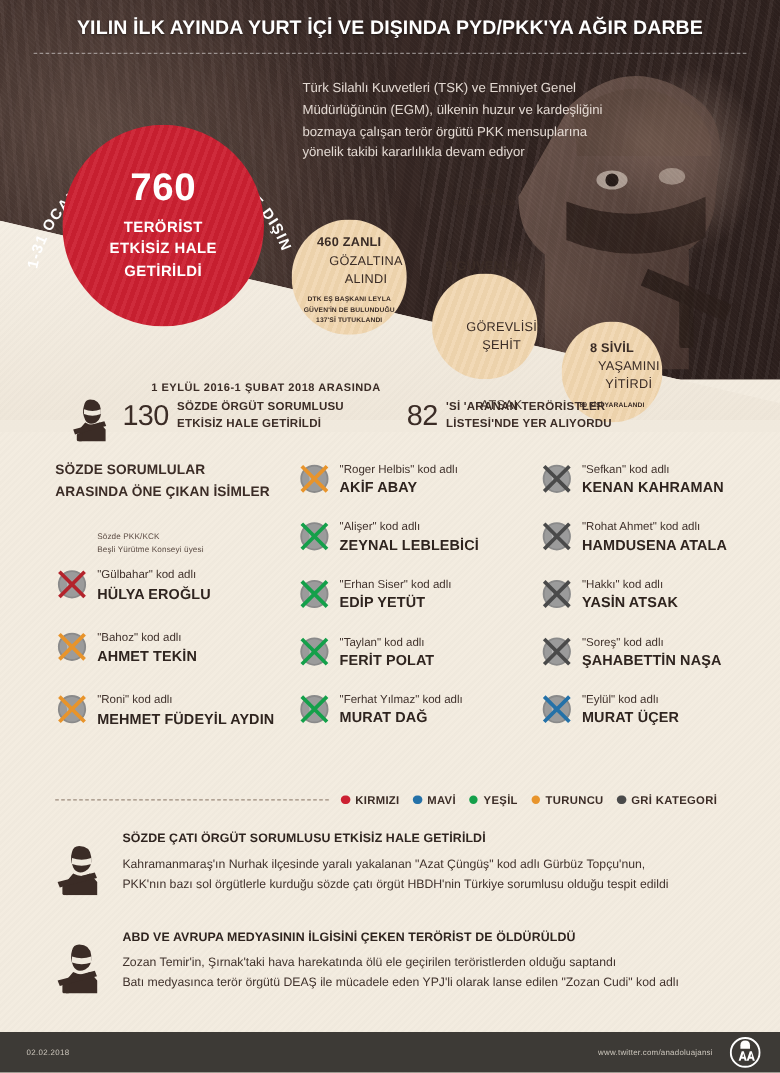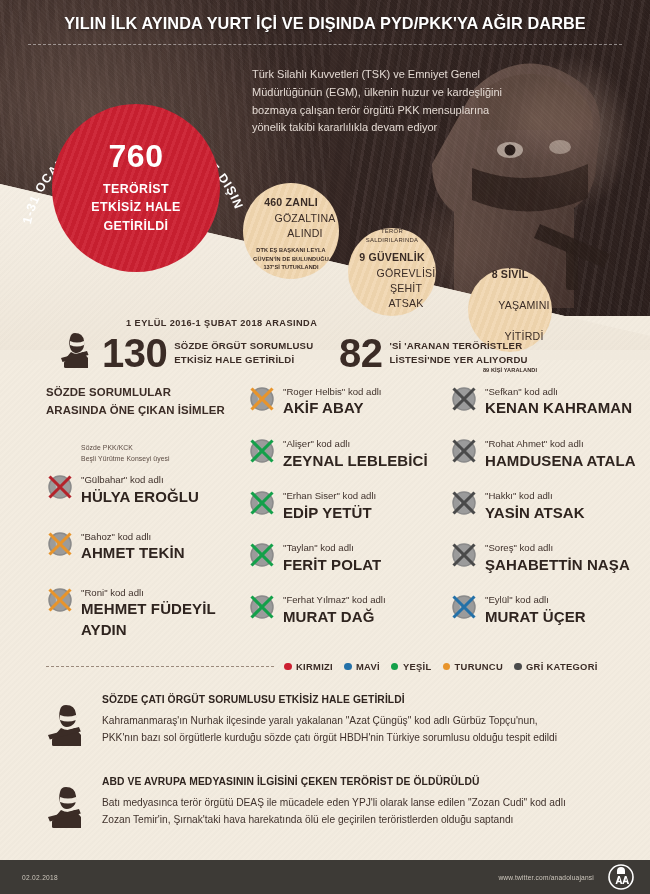--- a/index.html
+++ b/index.html
@@ -103,46 +103,46 @@
     color:#3a2c26; text-align:center;
     display:flex; flex-direction:column; align-items:center; justify-content:center;
     padding:6px;
   }
   .circ .hd { font-size:10.6px; font-weight:bold; line-height:1.45; letter-spacing:.2px;}
   .circ .hd2 { font-size:10.6px; line-height:1.45; letter-spacing:.2px;margin-left:28px;}
   .circ .tiny { font-size:5.6px; font-weight:bold; line-height:1.5; margin-top:5px; letter-spacing:.1px;}
   .circ .tinytop { font-size:5.9px; line-height:1.5; margin-bottom:5px; letter-spacing:.3px;}
 
   #c1 { left:243px; top:183px; width:96px; height:96px; }
-  #c2 { left:348px; top:228px; width:88px; height:88px; }
-  #c3 { left:468px; top:268px; width:84px; height:84px;gap:16px; }
+  #c2 { left:360px; top:228px; width:88px; height:88px;gap:35px; }
+  #c3 { left:468px; top:268px; width:84px; height:84px; }
 
   
   .statrow { position:absolute; left:58px; top:316px; width:580px; height:58px; }
   .stat-date { position:absolute; left:44px; top:2px; font-size:9.2px; font-weight:bold; color:#3b2c26; letter-spacing:.45px;margin-left:24px;}
   .statblk { position:absolute; display:flex; align-items:center; }
-  .statblk .num { font-size:40px; font-weight:bold; color:#3b2c26; line-height:1; letter-spacing:-.5px;}
+  .statblk .num { font-size:24px; font-weight:normal; color:#3b2c26; line-height:1; letter-spacing:-.5px;}
   .statblk .txt { font-size:9.6px; font-weight:bold; color:#3b2c26; line-height:1.42; margin-left:7px; letter-spacing:.2px;}
   #s1 { left:44px; top:17px; }
   #s2 { left:281px; top:17px; }
   .mask-icon { position:absolute; left:0px; top:12px; width:40px; height:40px; }
 
   
   .names { position:absolute; left:46px; top:384px; width:580px; }
   .col { position:absolute; width:195px; }
   #colA { left:0; }
   #colB { left:202px; }
   #colC { left:404px; }
   .hdr { font-size:11.4px; font-weight:bold; color:#3b2c26; line-height:1.55; letter-spacing:.1px; }
   .subnote { font-size:6.8px; color:#5a4a42; line-height:1.55; letter-spacing:.1px; }
   .nrow { display:flex; align-items:flex-start; }
   .nrow .xi { flex:0 0 auto; width:28px; height:28px; margin-right:7px; margin-top:1px;}
   .nrow .nm { padding-top:1px; }
   .alias { font-size:9.6px; color:#40322c; line-height:1.4; }
-  .real  { font-size:15px; font-weight:bold; color:#2f241f; line-height:1.38; letter-spacing:.1px;}
+  .real  { font-size:12px; font-weight:bold; color:#2f241f; line-height:1.38; letter-spacing:.1px;}
 
   
   .legend { position:absolute; left:46px; top:661px; width:580px; display:flex; align-items:center; }
   .legend .dash { flex:0 0 auto; width:228px; border-top:1.6px dashed #9b8a7c; }
   .legend .items { display:flex; align-items:center; margin-left:10px;justify-content:space-between; }
   .legend .li { display:flex; align-items:center; margin-right:11px; }
   .legend .dot { width:7.5px; height:7.5px; border-radius:50%; margin-right:4.5px;}
   .legend .lbl { font-size:9.4px; font-weight:bold; color:#3b2c26; letter-spacing:.3px;}
 
   
@@ -484,22 +484,22 @@
   <div class="note" id="n2">
     <svg class="ic" viewBox="0 0 48 44">
       <path d="M20 3 q9 0 10 9 q1 9 -5 12 q-7 3 -10 -3 q-3 -7 -1 -13 q1 -5 6 -5 z" fill="#3b2c26"></path>
       <path d="M14 13 q8 3 16 0 l0 5 q-8 3 -16 0 z" fill="#f0e9dd"></path>
       <path d="M15 26 q7 4 14 0 l6 7 l0 11 l-26 0 l0 -11 z" fill="#3b2c26"></path>
       <path d="M2 33 l31 -8 l1.8 4.6 l-31 8 z" fill="#3b2c26"></path>
       <rect x="6" y="36" width="6" height="8" rx="1.6" fill="#3b2c26"></rect>
     </svg>
     <div class="bd">
       <div class="nh">ABD VE AVRUPA MEDYASININ İLGİSİNİ ÇEKEN TERÖRİST DE ÖLDÜRÜLDÜ</div>
+      <div class="nb">Zozan Temir'in, Şırnak'taki hava harekatında ölü ele geçirilen teröristlerden olduğu saptandı</div>
       <div class="nb">Batı medyasınca terör örgütü DEAŞ ile mücadele eden YPJ'li olarak lanse edilen "Zozan Cudi" kod adlı</div>
-      <div class="nb">Zozan Temir'in, Şırnak'taki hava harekatında ölü ele geçirilen teröristlerden olduğu saptandı</div>
     </div>
   </div>
 
   <div class="footer">
     <div class="date">02.02.2018</div>
     <div class="tw">www.twitter.com/anadoluajansi</div>
     <svg class="aa" viewBox="0 0 26 26">
       <circle cx="13" cy="13" r="12" fill="none" stroke="#fff" stroke-width="1.6"></circle>
       <path d="M13 3 q4 0 4 4 l0 3 l-8 0 l0 -3 q0 -4 4 -4 z" fill="#fff"></path>
       <path d="M7.5 20 l2.6 -8 l1.7 0 l2.6 8 l-1.8 0 l-.5 -1.8 l-2.4 0 l-.5 1.8 z M10.6 16.7 l1.5 0 l-.75 -2.7 z" fill="#fff"></path>

